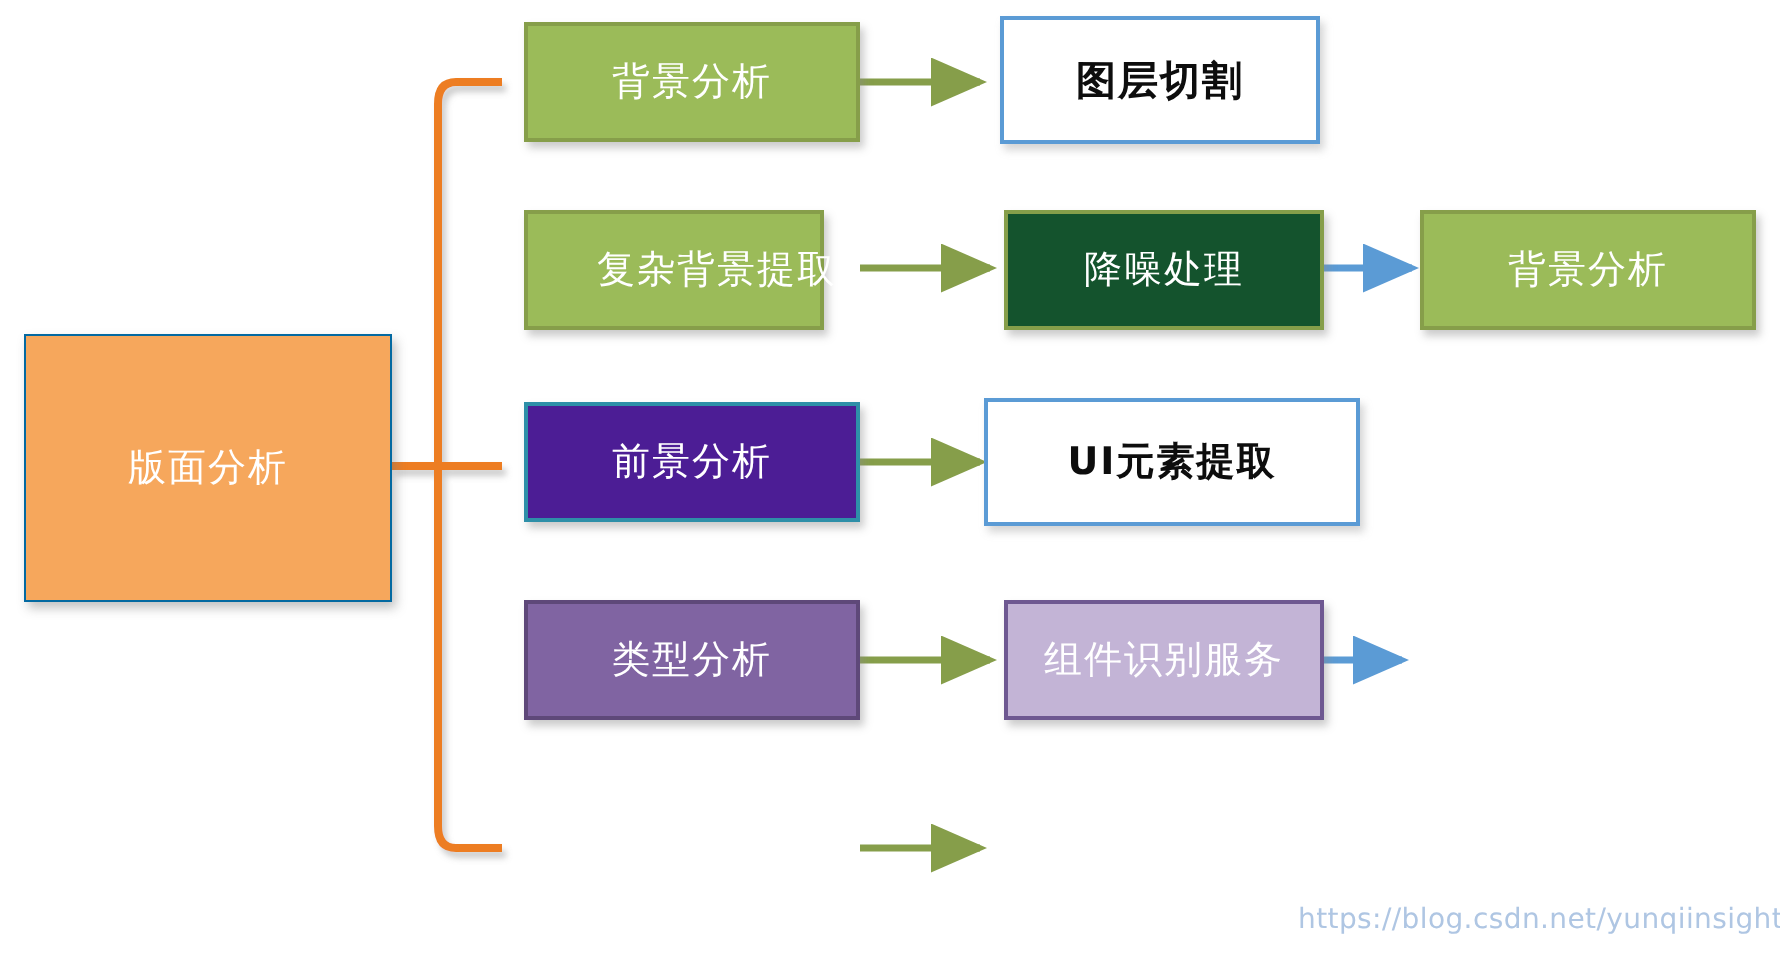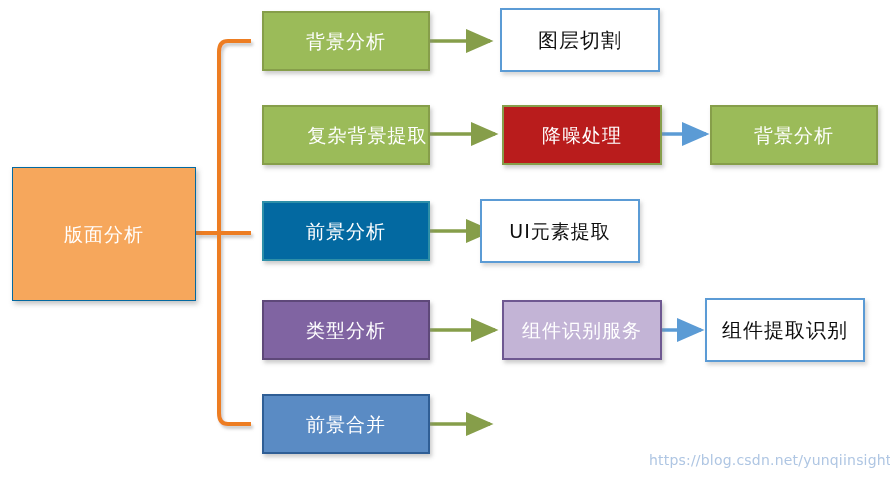--- a/index.html
+++ b/index.html
@@ -35,28 +35,28 @@
     box-shadow: 2px 3px 5px rgba(120,120,120,0.45);
   }
   .n-green {
     background: #9BBB59;
     border: 2px solid #869E4A;
     color: #ffffff;
     font-size: 19px;
     box-shadow: 2px 3px 4px rgba(140,140,140,0.45);
   }
   .n-greenlight {
-    background: #b91c1c;
+    background: #14532d;
     border: 2px solid #869E4A;
     color: #ffffff;
     font-size: 19px;
     box-shadow: 2px 3px 4px rgba(140,140,140,0.45);
   }
   .n-teal {
-    background: #0369a1;
+    background: #4c1d95;
     border: 2px solid #2E8FA8;
     color: #ffffff;
     font-size: 19px;
     box-shadow: 2px 3px 4px rgba(140,140,140,0.45);
   }
   .n-purple {
     background: #8064A2;
     border: 2px solid #5E4879;
     color: #ffffff;
     font-size: 19px;
@@ -75,20 +75,21 @@
     color: #ffffff;
     font-size: 19px;
     box-shadow: 2px 3px 4px rgba(140,140,140,0.45);
   }
   .n-white {
     background: #ffffff;
     border: 2px solid #5B9BD5;
     color: #0d0d0d;
     font-size: 20px;
     box-shadow: 2px 3px 4px rgba(150,150,150,0.4);
+    font-weight: bold;
   }
   .sans {
     font-family: "DejaVu Sans", "Liberation Sans", sans-serif;
     font-size: 19px;
   }
   #edges {
     position: absolute;
     left: 0;
     top: 0;
     width: 890px;
@@ -158,28 +159,26 @@
     <g>
       <line x1="430" y1="424" x2="490" y2="424" stroke="#869E4A" stroke-width="3.5" marker-end="url(#arrow-green)"></line>
     </g>
   </svg>
 
   <div class="node n-root" style="left:12px; top:167px; width:184px; height:134px;">版面分析</div>
 
   <div class="node n-green" style="left:262px; top:11px; width:168px; height:60px;">背景分析</div>
   <div class="node n-white" style="left:500px; top:8px; width:160px; height:64px;">图层切割</div>
 
-  <div class="node n-green" style="left:262px; top:105px; width:168px; height:60px;padding-left:43px;">复杂背景提取</div>
+  <div class="node n-green" style="left:262px; top:105px; width:150px; height:60px;padding-left:43px;">复杂背景提取</div>
   <div class="node n-greenlight" style="left:502px; top:105px; width:160px; height:60px;">降噪处理</div>
   <div class="node n-green" style="left:710px; top:105px; width:168px; height:60px;">背景分析</div>
 
   <div class="node n-teal" style="left:262px; top:201px; width:168px; height:60px;">前景分析</div>
-  <div class="node n-white sans" style="left:480px; top:199px; width:160px; height:64px;">UI元素提取</div>
+  <div class="node n-white sans" style="left:492px; top:199px; width:188px; height:64px;">UI元素提取</div>
 
   <div class="node n-purple" style="left:262px; top:300px; width:168px; height:60px;">类型分析</div>
   <div class="node n-purplelight" style="left:502px; top:300px; width:160px; height:60px;">组件识别服务</div>
-  <div class="node n-white" style="left:705px; top:298px; width:160px; height:64px;">组件提取识别</div>
 
-  <div class="node n-blue" style="left:262px; top:394px; width:168px; height:60px;">前景合并</div>
 
   <div class="watermark" style="left:649px; top:452px;">https://blog.csdn.net/yunqiinsight</div>
 
 </div>
 
 </body></html>

